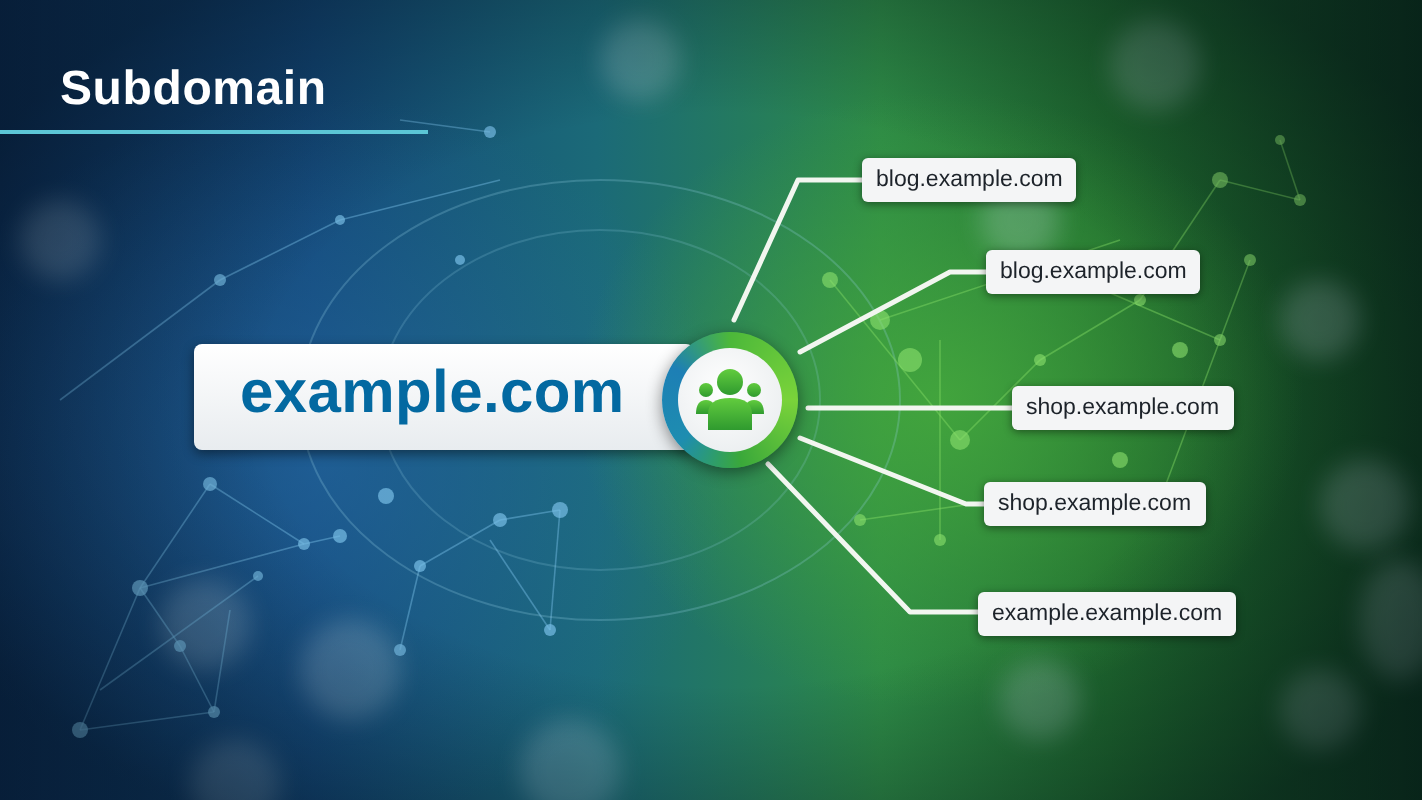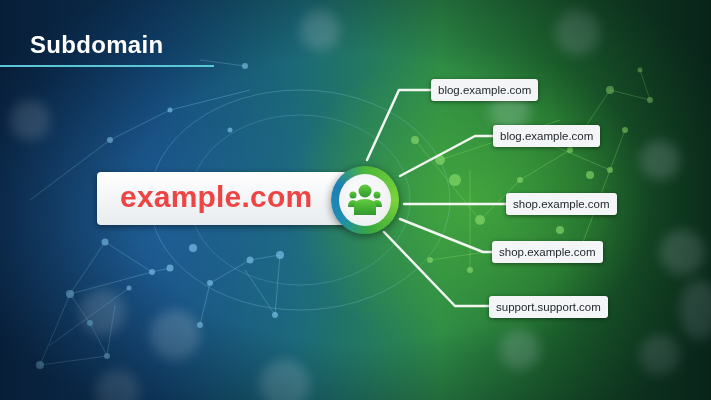--- a/index.html
+++ b/index.html
@@ -13,21 +13,21 @@
   }
   .vignette { position:absolute; inset:0;
     background: radial-gradient(ellipse 420px 260px at 360px 200px, rgba(0,0,0,0) 55%, rgba(0,10,20,0.45) 100%); }
   .bokeh { position:absolute; border-radius:50%; background:rgba(220,235,245,0.22); filter:blur(6px); }
   svg.net { position:absolute; inset:0; }
   .title { position:absolute; left:30px; top:31px; color:#ffffff; font-size:24px; letter-spacing:0.3px;font-weight:bold; }
   .title-rule { position:absolute; left:0; top:65px; width:214px; height:2px; background:#5cc6d6; }
   .main-box { position:absolute; left:97px; top:172px; width:250px; height:53px;
     background:linear-gradient(#ffffff, #e8ecef); border-radius:4px;
     box-shadow:0 2px 6px rgba(0,0,0,0.45); }
-  .main-text { position:absolute; left:120px; top:180px; font-size:30px; font-weight:bold; color:#ef4444; letter-spacing:0.2px; }
+  .main-text { position:absolute; left:120px; top:180px; font-size:30px; font-weight:bold; color:#0369a1; letter-spacing:0.2px; }
   .badge-ring { position:absolute; left:331px; top:166px; width:68px; height:68px; border-radius:50%;
     background:conic-gradient(#4cb83a 0deg, #7ad33a 90deg, #3aa83a 170deg, #1e8db0 230deg, #1d7fb5 300deg, #4cb83a 360deg);
     box-shadow:0 2px 8px rgba(0,0,0,0.45); }
   .badge-inner { position:absolute; left:8px; top:8px; width:52px; height:52px; border-radius:50%;
     background:radial-gradient(circle at 45% 40%, #ffffff, #e6eaec); }
   .badge-inner svg { position:absolute; left:8px; top:9px; }
   .label { position:absolute; height:22px; line-height:22px; padding:0 7px; background:#f4f5f6;
     border-radius:3px; font-size:11.5px; color:#1d232a; box-shadow:0 1px 4px rgba(0,0,0,0.45); white-space:nowrap; }
 </style>
 </head>
@@ -160,13 +160,13 @@
       <circle cx="18" cy="8" r="6.5" fill="url(#gg)"></circle>
       <path d="M7 32 L7 24 Q7 16 18 16 Q29 16 29 24 L29 32 Z" fill="url(#gg)"></path>
     </svg>
   </div>
 </div>
 
 <div class="label" style="left:431px;top:79px;">blog.example.com</div>
 <div class="label" style="left:493px;top:125px;">blog.example.com</div>
 <div class="label" style="left:506px;top:193px;">shop.example.com</div>
 <div class="label" style="left:492px;top:241px;">shop.example.com</div>
-<div class="label" style="left:489px;top:296px;">support.support.com</div>
+<div class="label" style="left:489px;top:296px;">example.example.com</div>
 
 </body></html>

